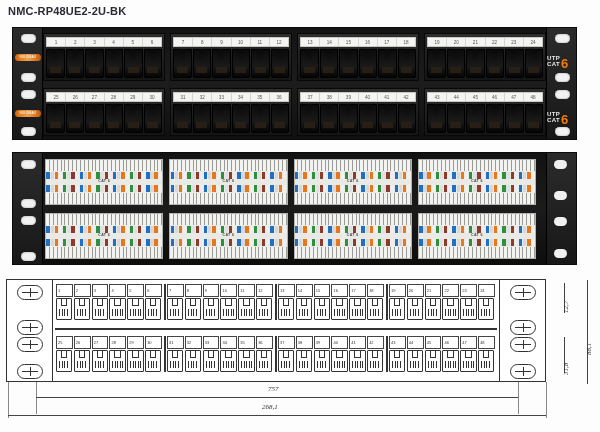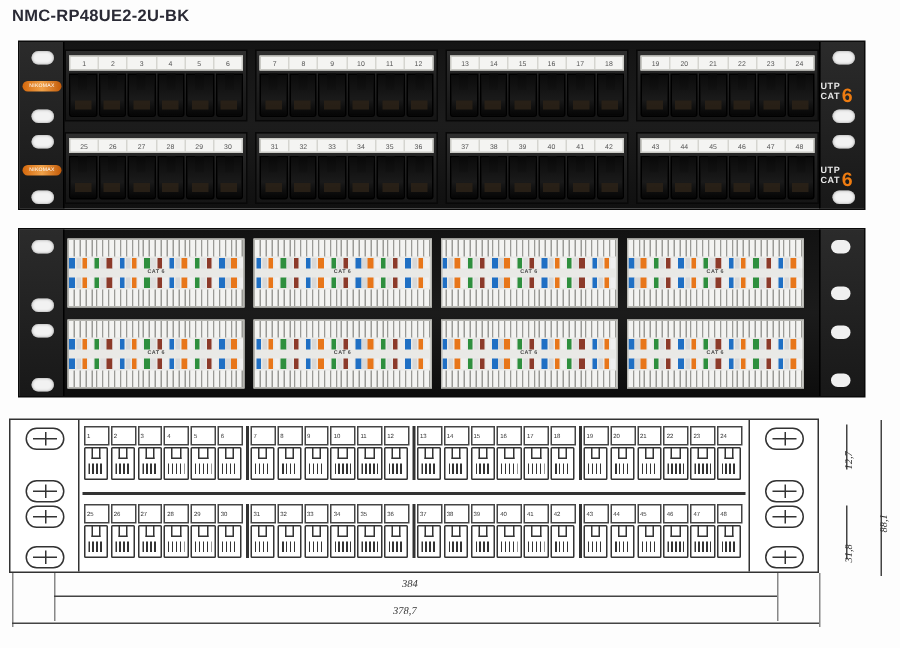--- a/index.html
+++ b/index.html
@@ -1577,19 +1577,19 @@
   <div class="dim-line" style="left:558px; top:8px; width:1px; height:30px;"></div>
   <div class="dim-txt vert" style="left:556px; top:38px;">12,7</div>
   <div class="dim-line" style="left:558px; top:62px; width:1px; height:36px;"></div>
   <div class="dim-txt vert" style="left:556px; top:100px;">31,8</div>
   <div class="dim-line" style="left:581px; top:5px; width:1px; height:104px;"></div>
   <div class="dim-txt vert" style="left:579px; top:80px;">88,1</div>
 
   <div class="ext-line" style="left:30px;  top:107px; width:1px; height:32px;"></div>
   <div class="ext-line" style="left:512px; top:107px; width:1px; height:32px;"></div>
   <div class="dim-line" style="left:30px; top:122px; width:482px; height:1px;"></div>
-  <div class="dim-txt" style="left:262px; top:110px;">384</div>
+  <div class="dim-txt" style="left:262px; top:110px;">757</div>
 
   <div class="ext-line" style="left:2px;   top:107px; width:1px; height:36px;"></div>
   <div class="ext-line" style="left:540px; top:107px; width:1px; height:36px;"></div>
   <div class="dim-line" style="left:2px; top:140px; width:538px; height:1px;"></div>
-  <div class="dim-txt" style="left:256px; top:128px;">378,7</div>
+  <div class="dim-txt" style="left:256px; top:128px;">268,1</div>
 </div>
 
 </body></html>

